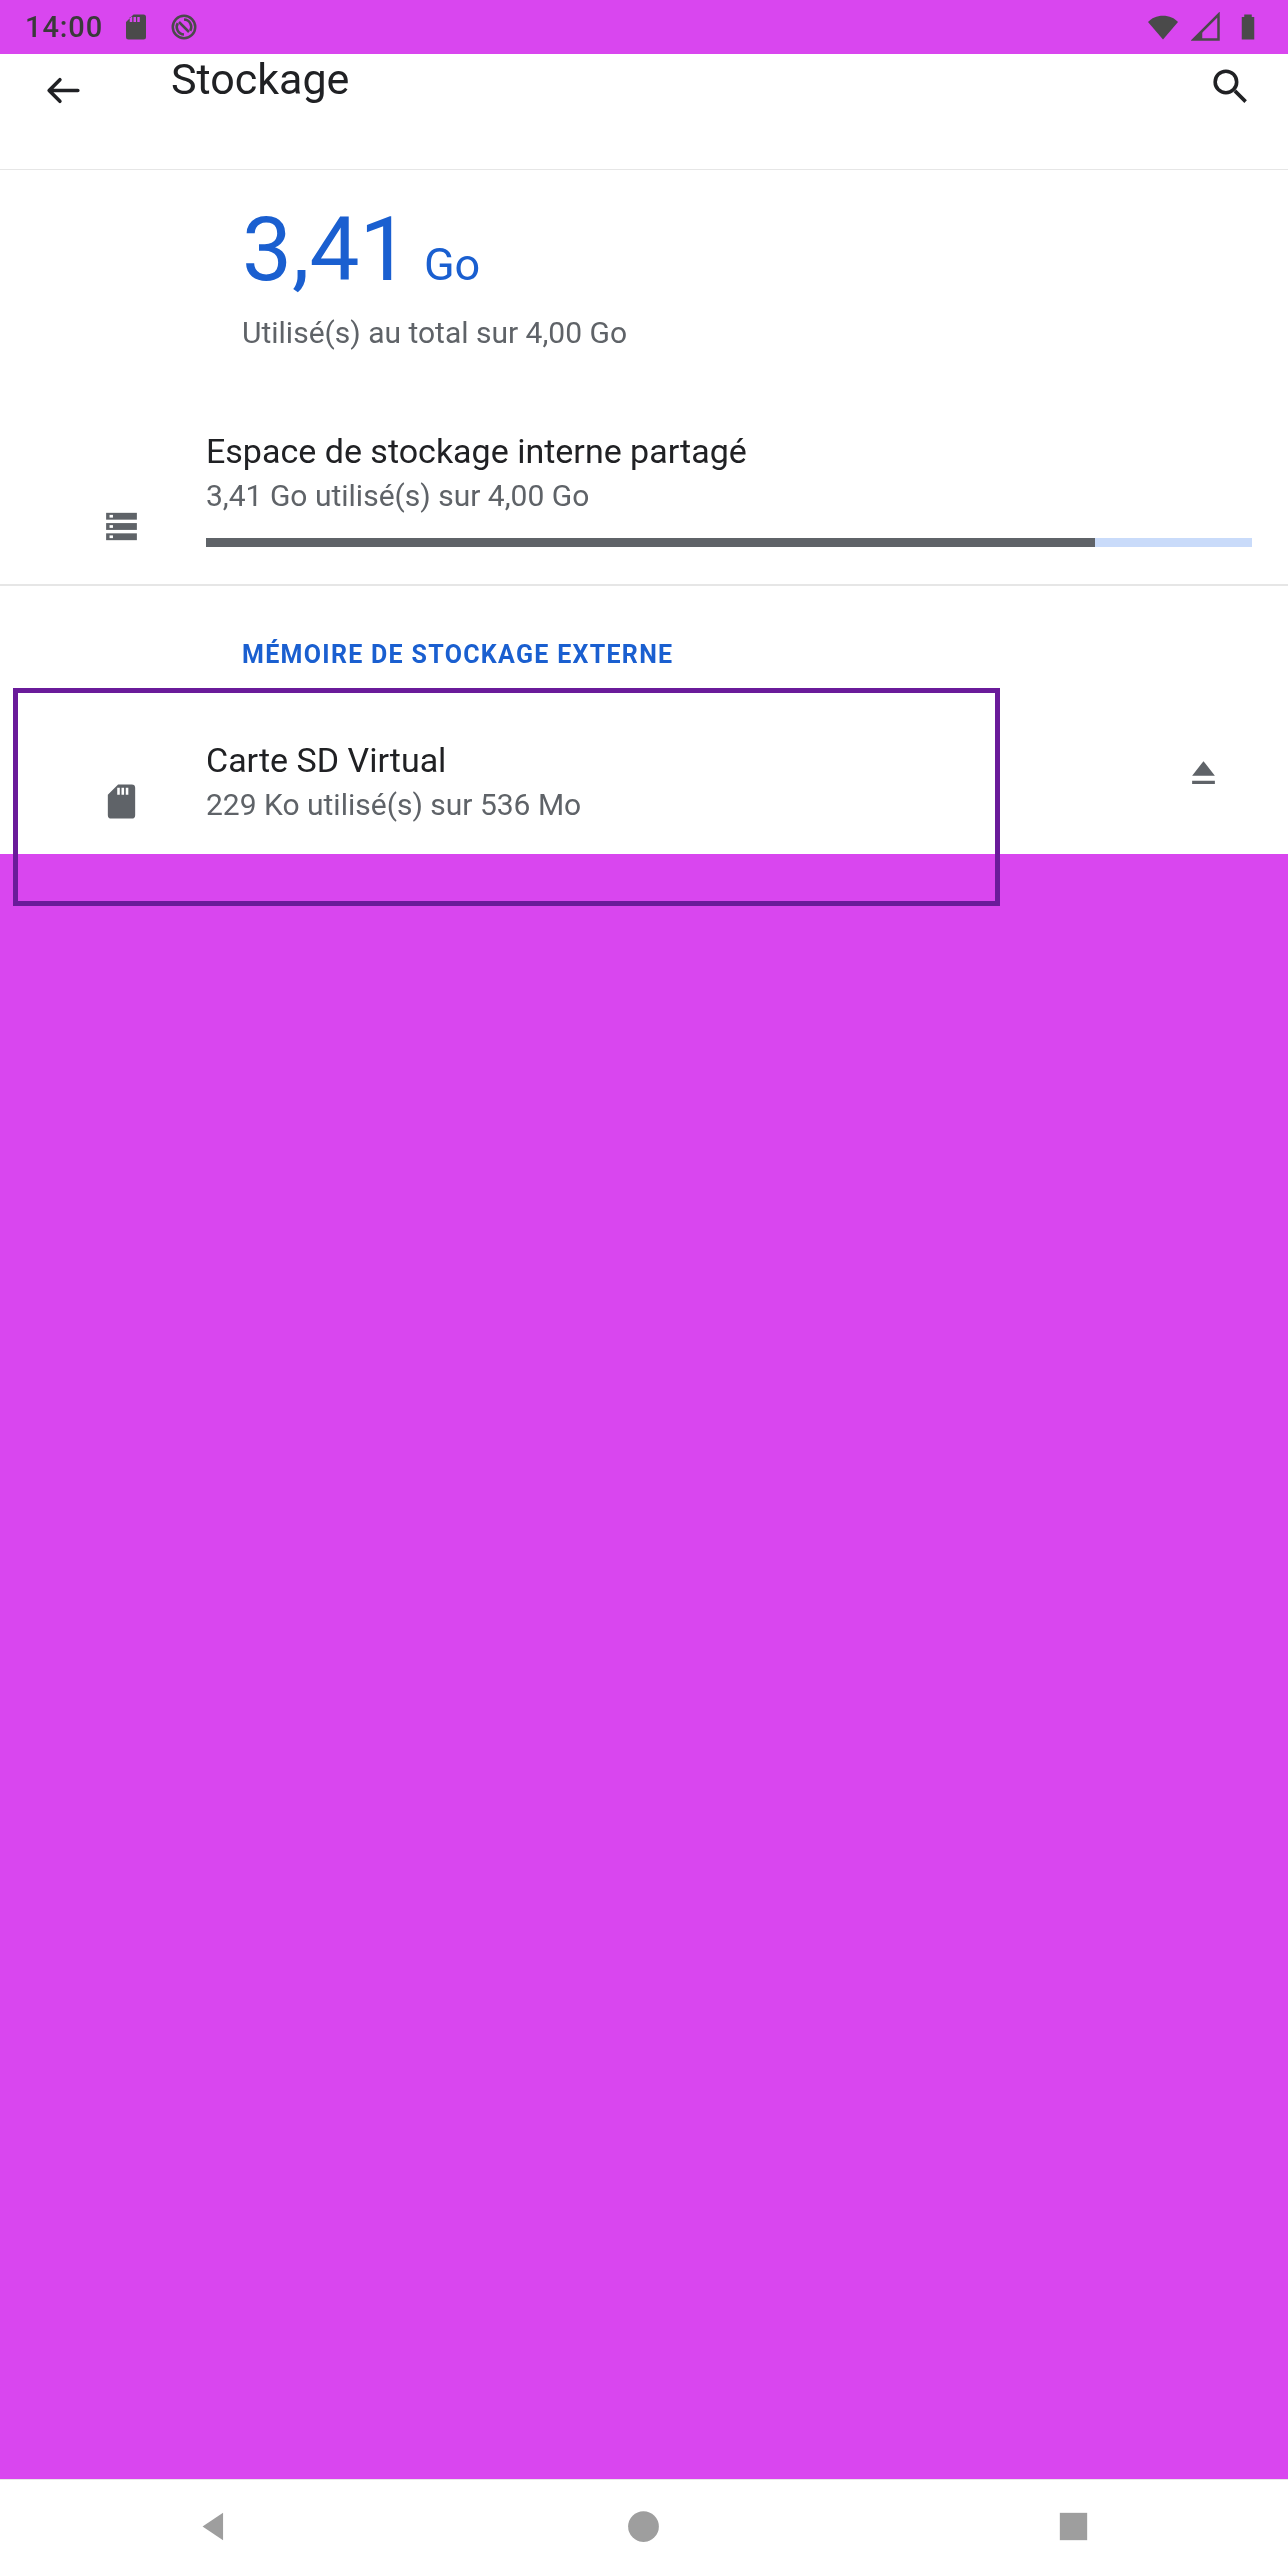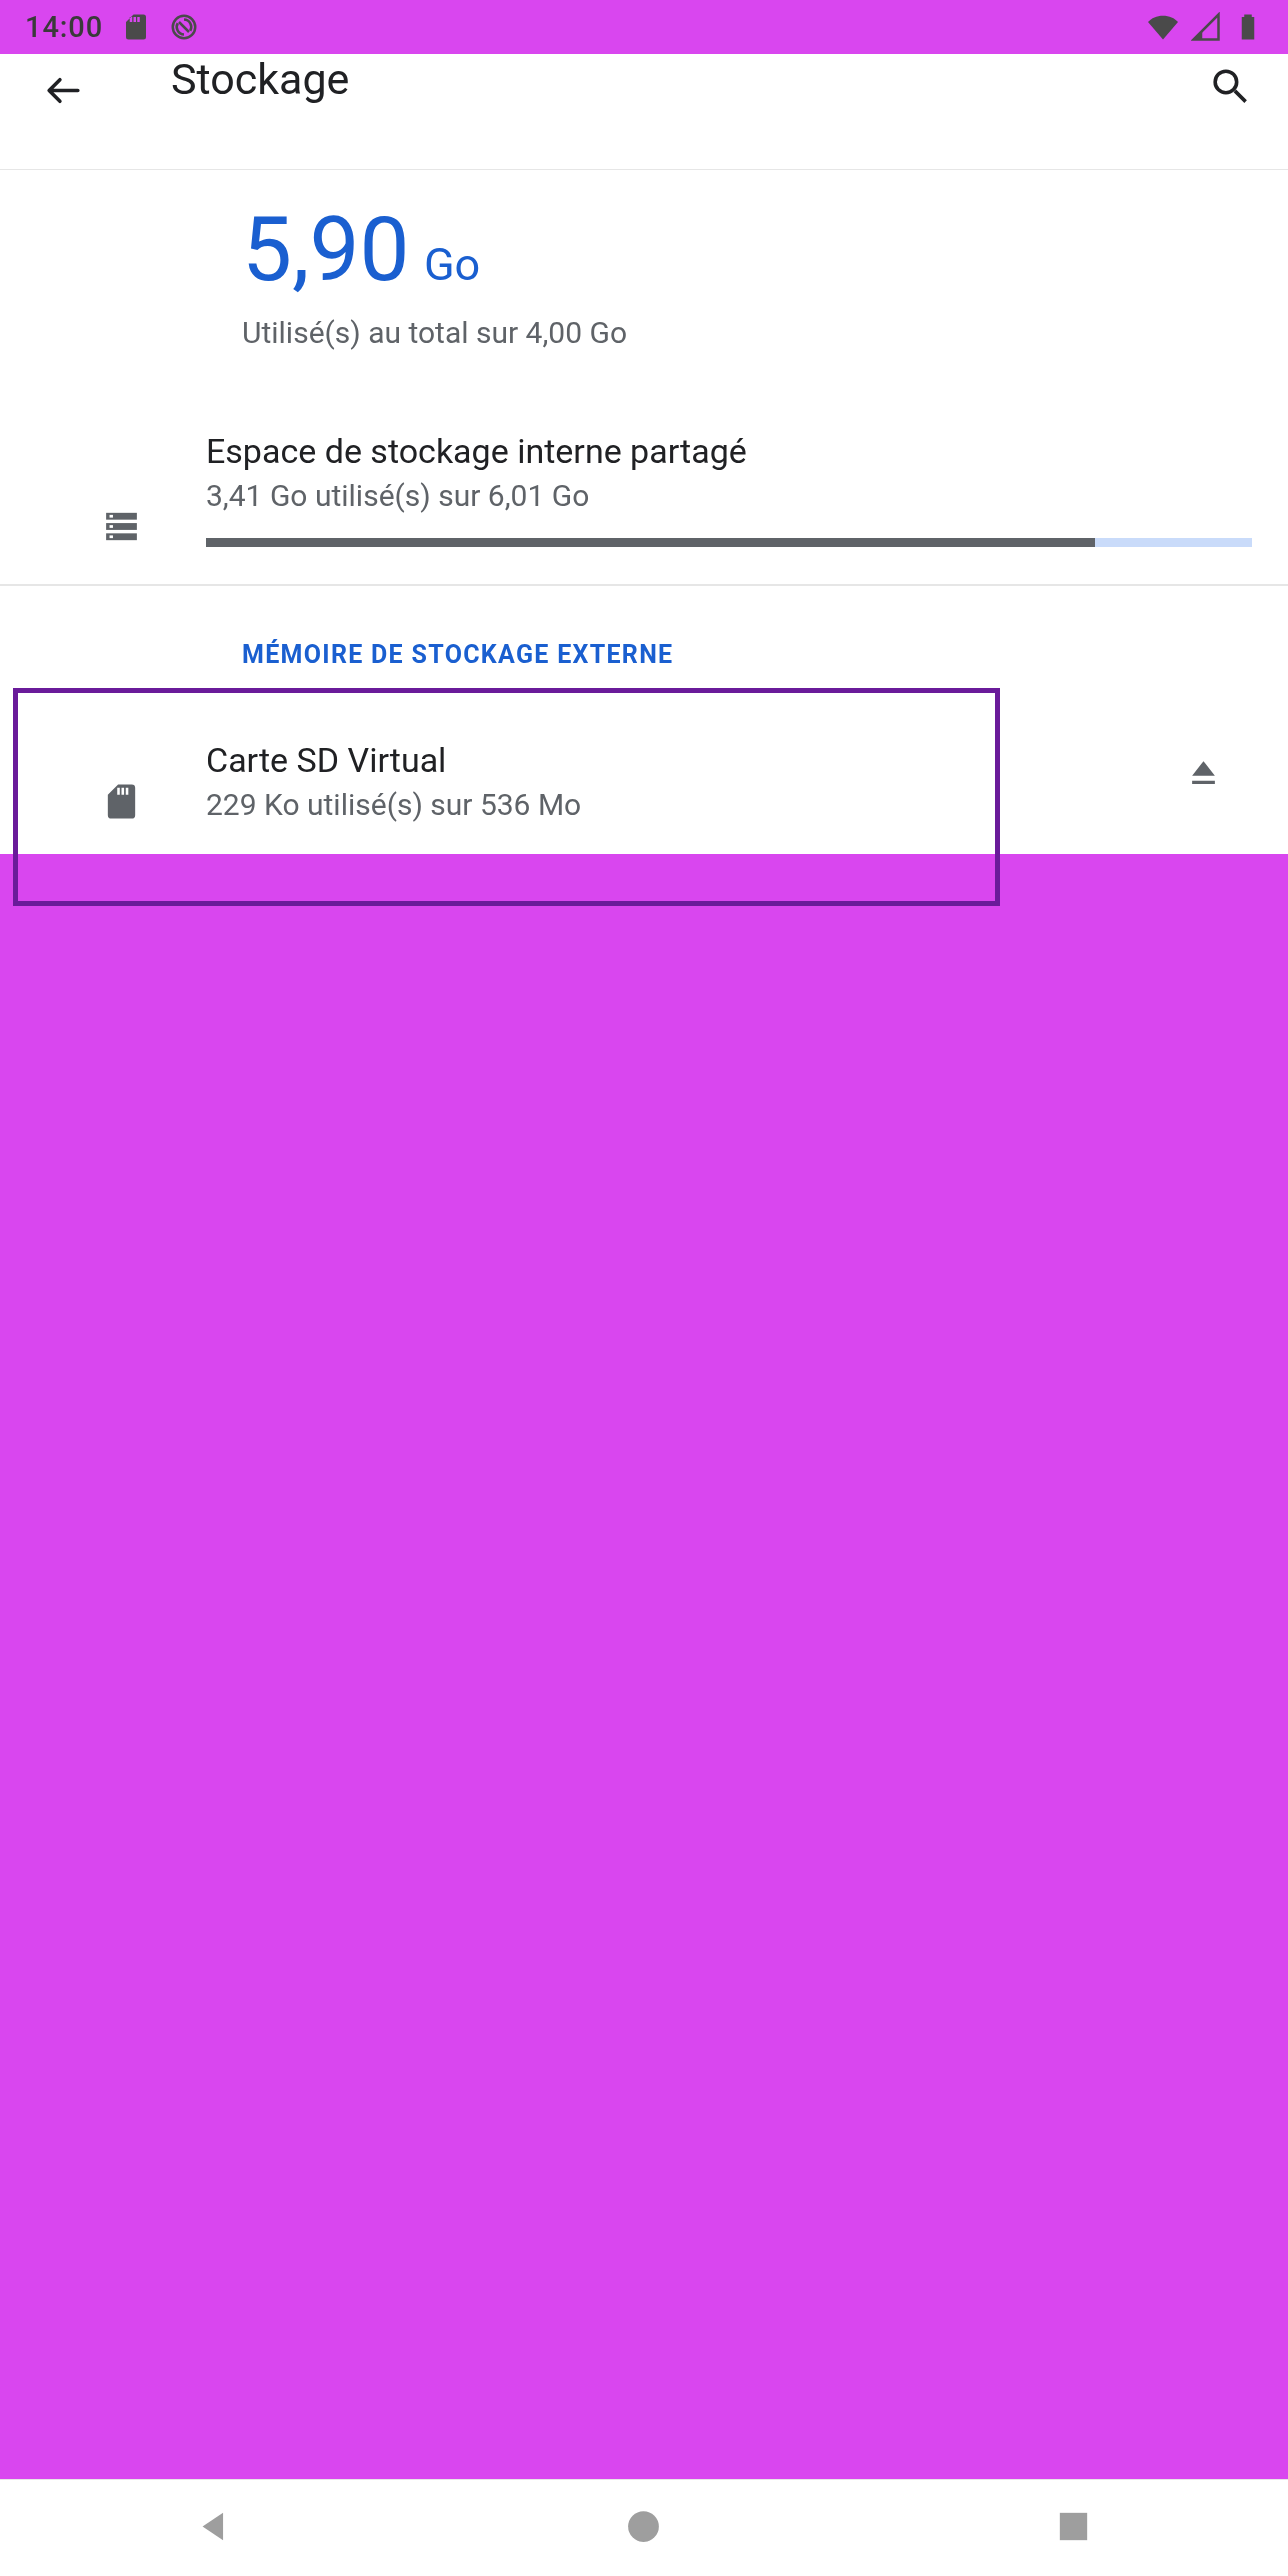--- a/index.html
+++ b/index.html
@@ -81,40 +81,40 @@
           <circle cx="20" cy="20" r="12"></circle>
           <path d="M30 30l12 12"></path>
         </svg>
     </div>
   </div>
 
   <div class="content">
 
     <div class="summary">
       <div class="summary-used">
-        <span class="summary-value">5,90</span>
+        <span class="summary-value">3,41</span>
         <span class="summary-unit">Go</span>
       </div>
       <div class="summary-sub">Utilisé(s) au total sur 4,00 Go</div>
     </div>
 
     <div class="list-item">
       <div class="list-icon">
         <svg viewBox="0 0 24 24">
           <rect x="3" y="4" width="18" height="4"></rect>
             <rect x="3" y="10" width="18" height="4"></rect>
             <rect x="3" y="16" width="18" height="4"></rect>
           <rect x="5" y="5.2" width="2" height="1.6" fill="#fff"></rect>
             <rect x="5" y="11.2" width="2" height="1.6" fill="#fff"></rect>
             <rect x="5" y="17.2" width="2" height="1.6" fill="#fff"></rect>
         </svg>
       </div>
       <div class="item-text">
         <div class="item-title">Espace de stockage interne partagé</div>
-        <div class="item-sub">3,41 Go utilisé(s) sur 6,01 Go</div>
+        <div class="item-sub">3,41 Go utilisé(s) sur 4,00 Go</div>
         <div class="progress">
           <div class="progress-fill" id="progress-fill" style="width: 85%;"></div>
         </div>
       </div>
     </div>
 
     <div class="divider"></div>
 
     <div class="section-header">MÉMOIRE DE STOCKAGE EXTERNE</div>
 

